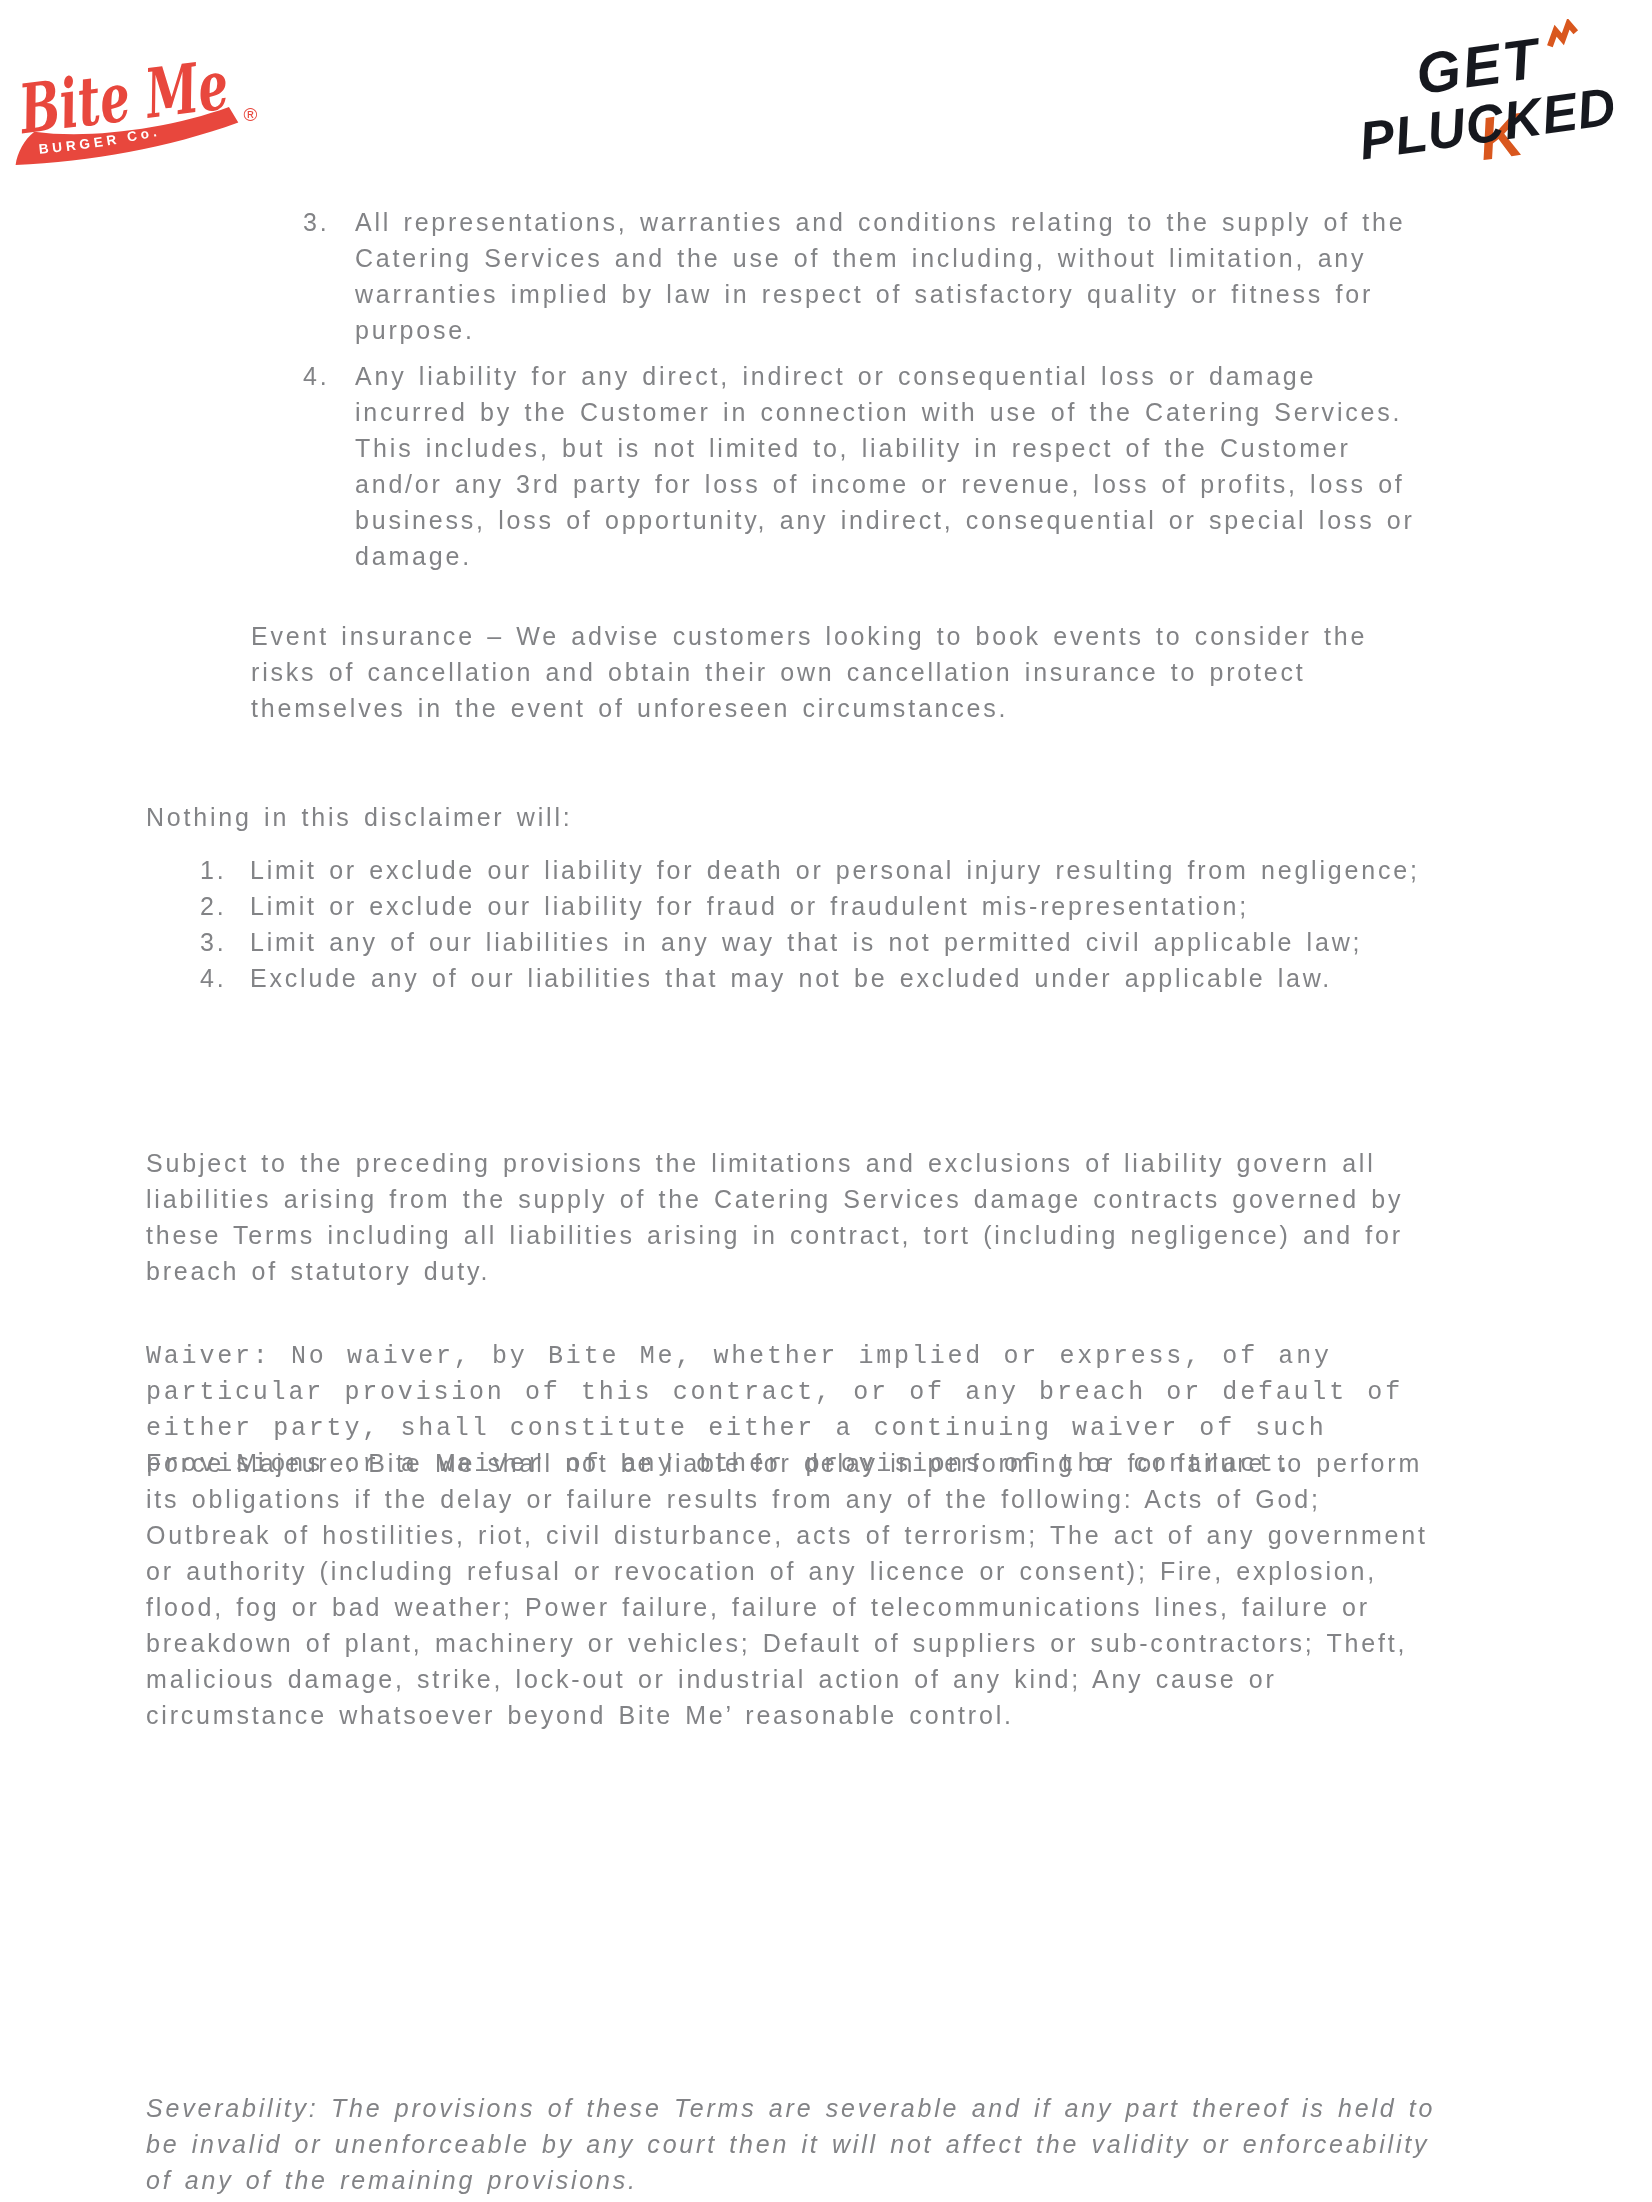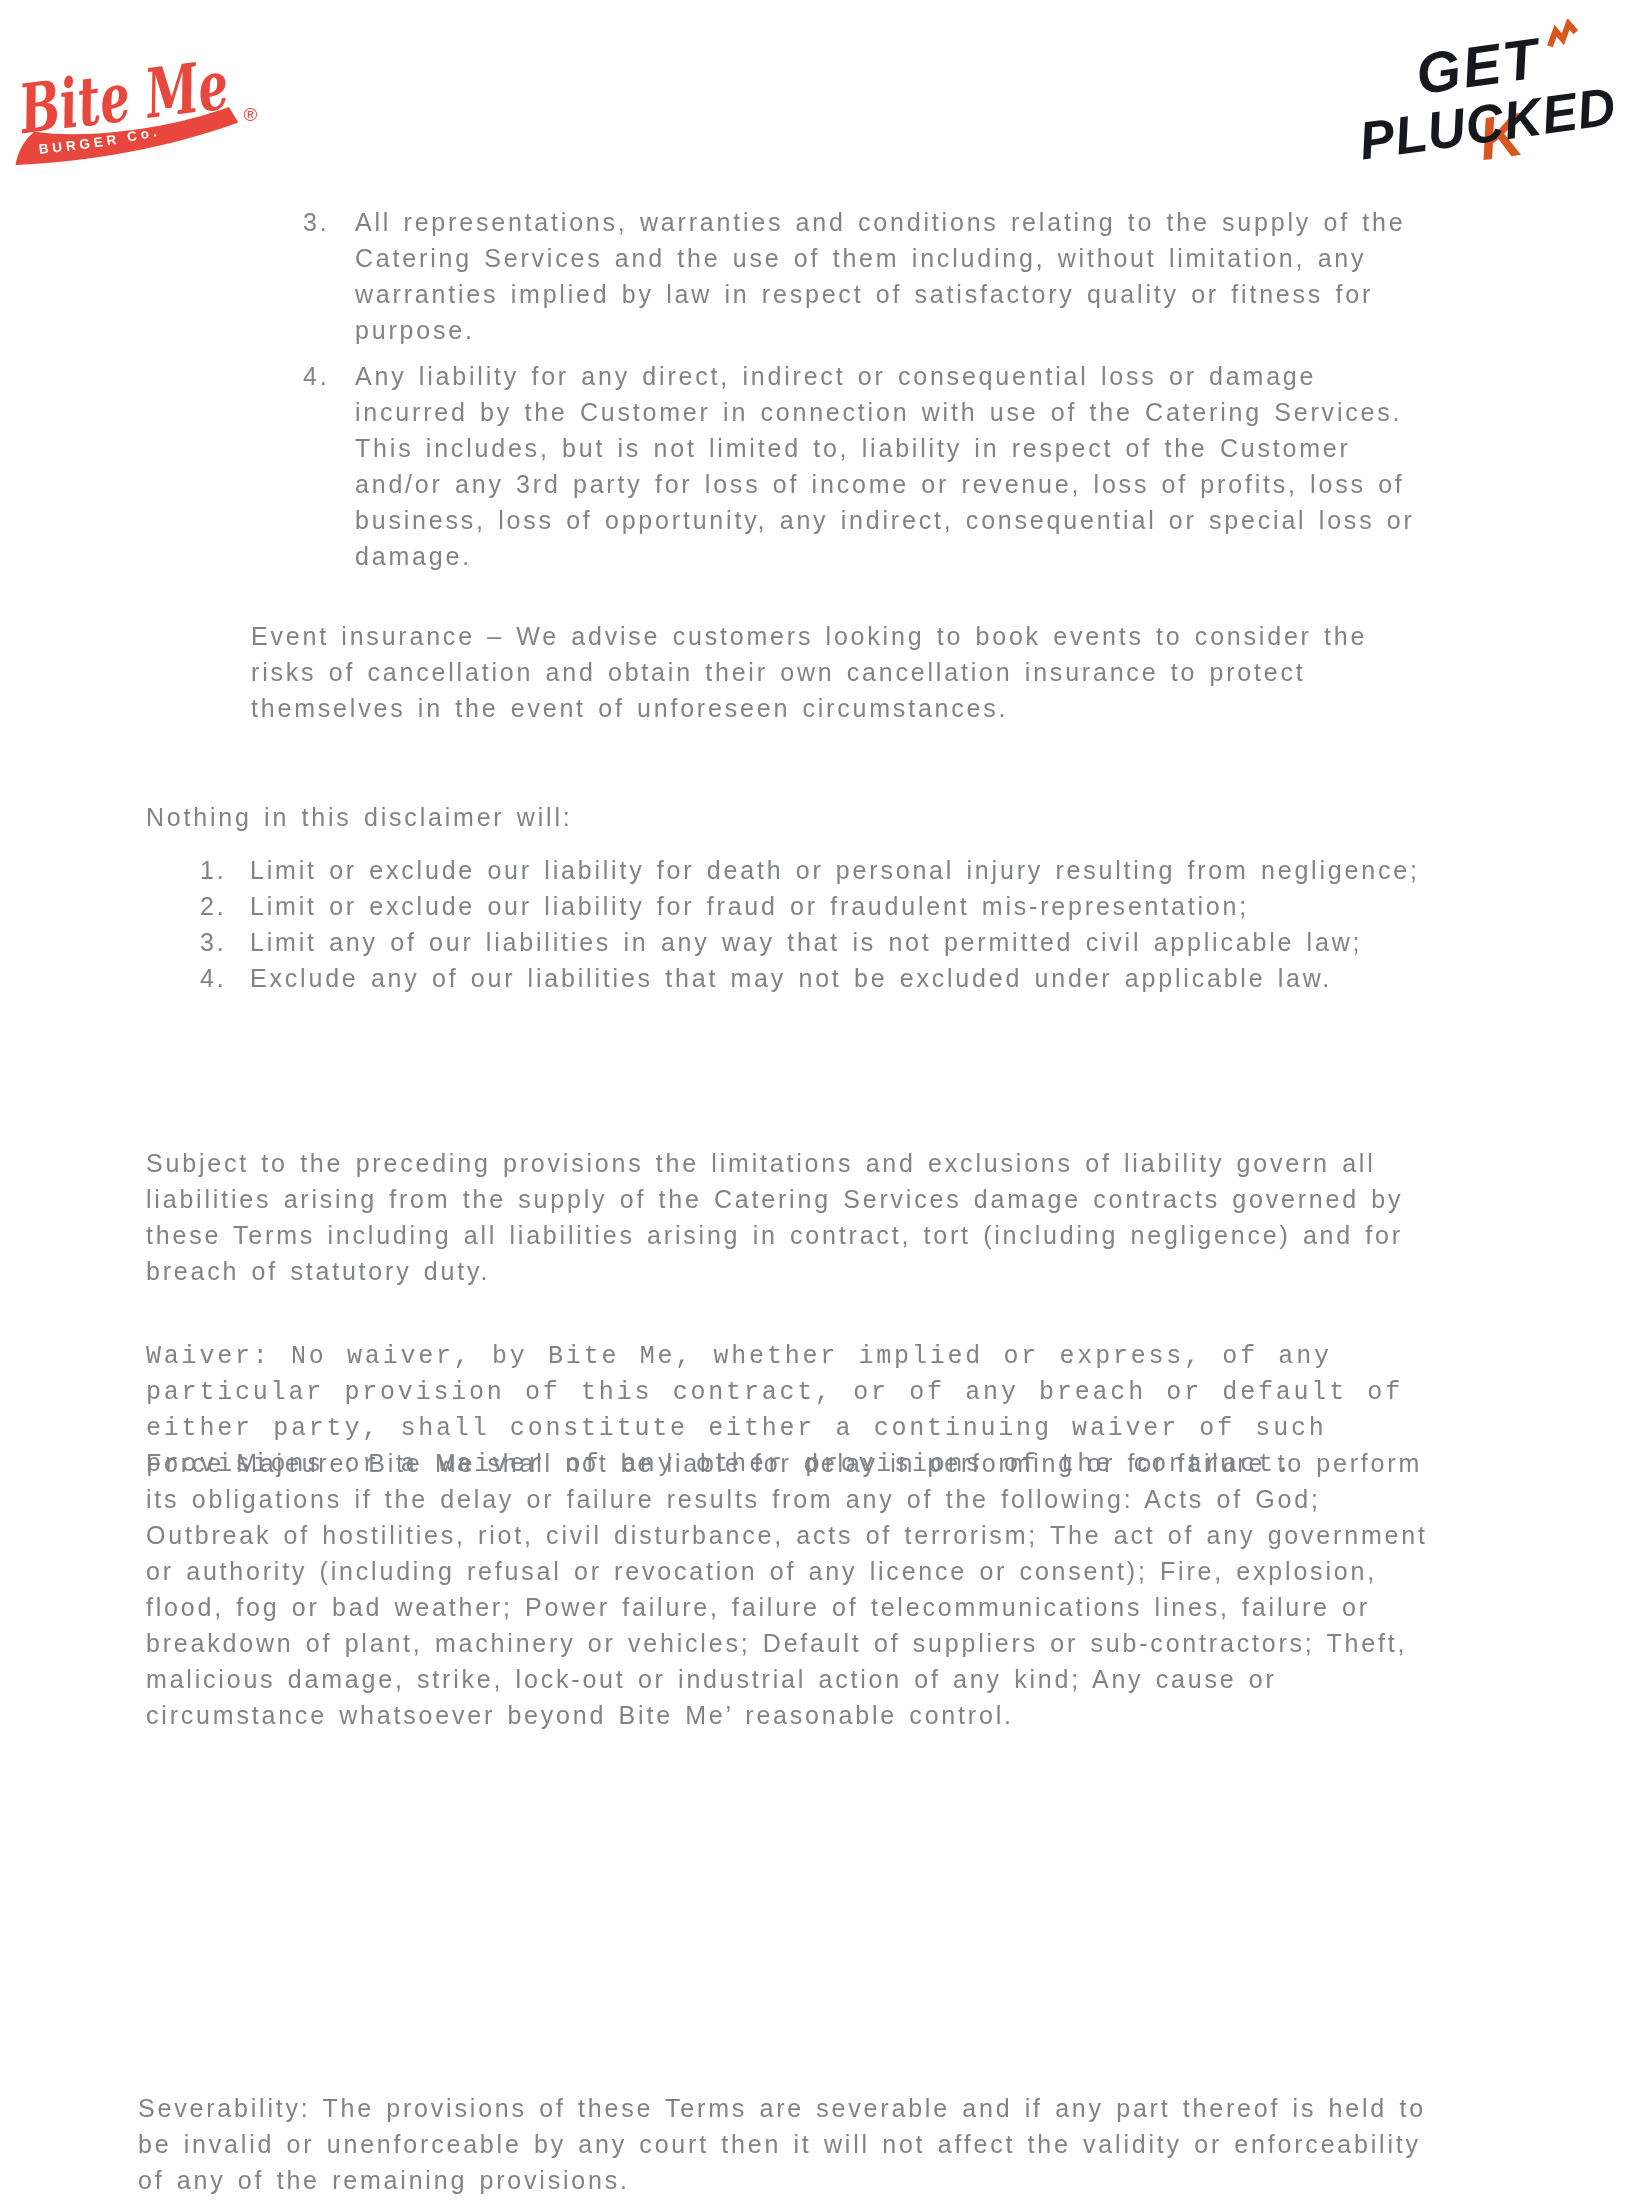--- a/index.html
+++ b/index.html
@@ -26,21 +26,21 @@
   .list-b .num { width:50px; }
 
   .block-lista   { top:204px;  left:303px; width:1120px; }
   .block-event   { top:594px;  left:251px; width:1118px;margin-top:24px; }
   .block-nothing { top:774px;  left:146px; width:1291px; }
   .block-listb   { top:852px;  left:200px; width:1246px; }
   .block-subject { top:1120px; left:146px; width:1288px; }
   .block-waiver  { top:1314px; left:146px; width:1288px;font-family:Liberation Mono, monospace; }
   .block-force   { top:1420px; left:146px; width:1301px; }
   .block-health  { top:1906px; left:146px; width:1301px; }
-  .block-sever   { top:2065px; left:138px; width:1301px; }
+  .block-sever   { top:2065px; left:146px; width:1301px;font-style:italic; }
 
   .logo-biteme     { position:absolute; left:8.6px;   top:34px; width:258px; height:136px; }
   .logo-getplucked { position:absolute; left:1353px; top:19px; width:274px; height:155px; }
 </style>
 </head>
 <body>
 
 <div class="page">
 
   <svg class="logo-biteme" viewBox="0 0 300 160" xmlns="http://www.w3.org/2000/svg">

